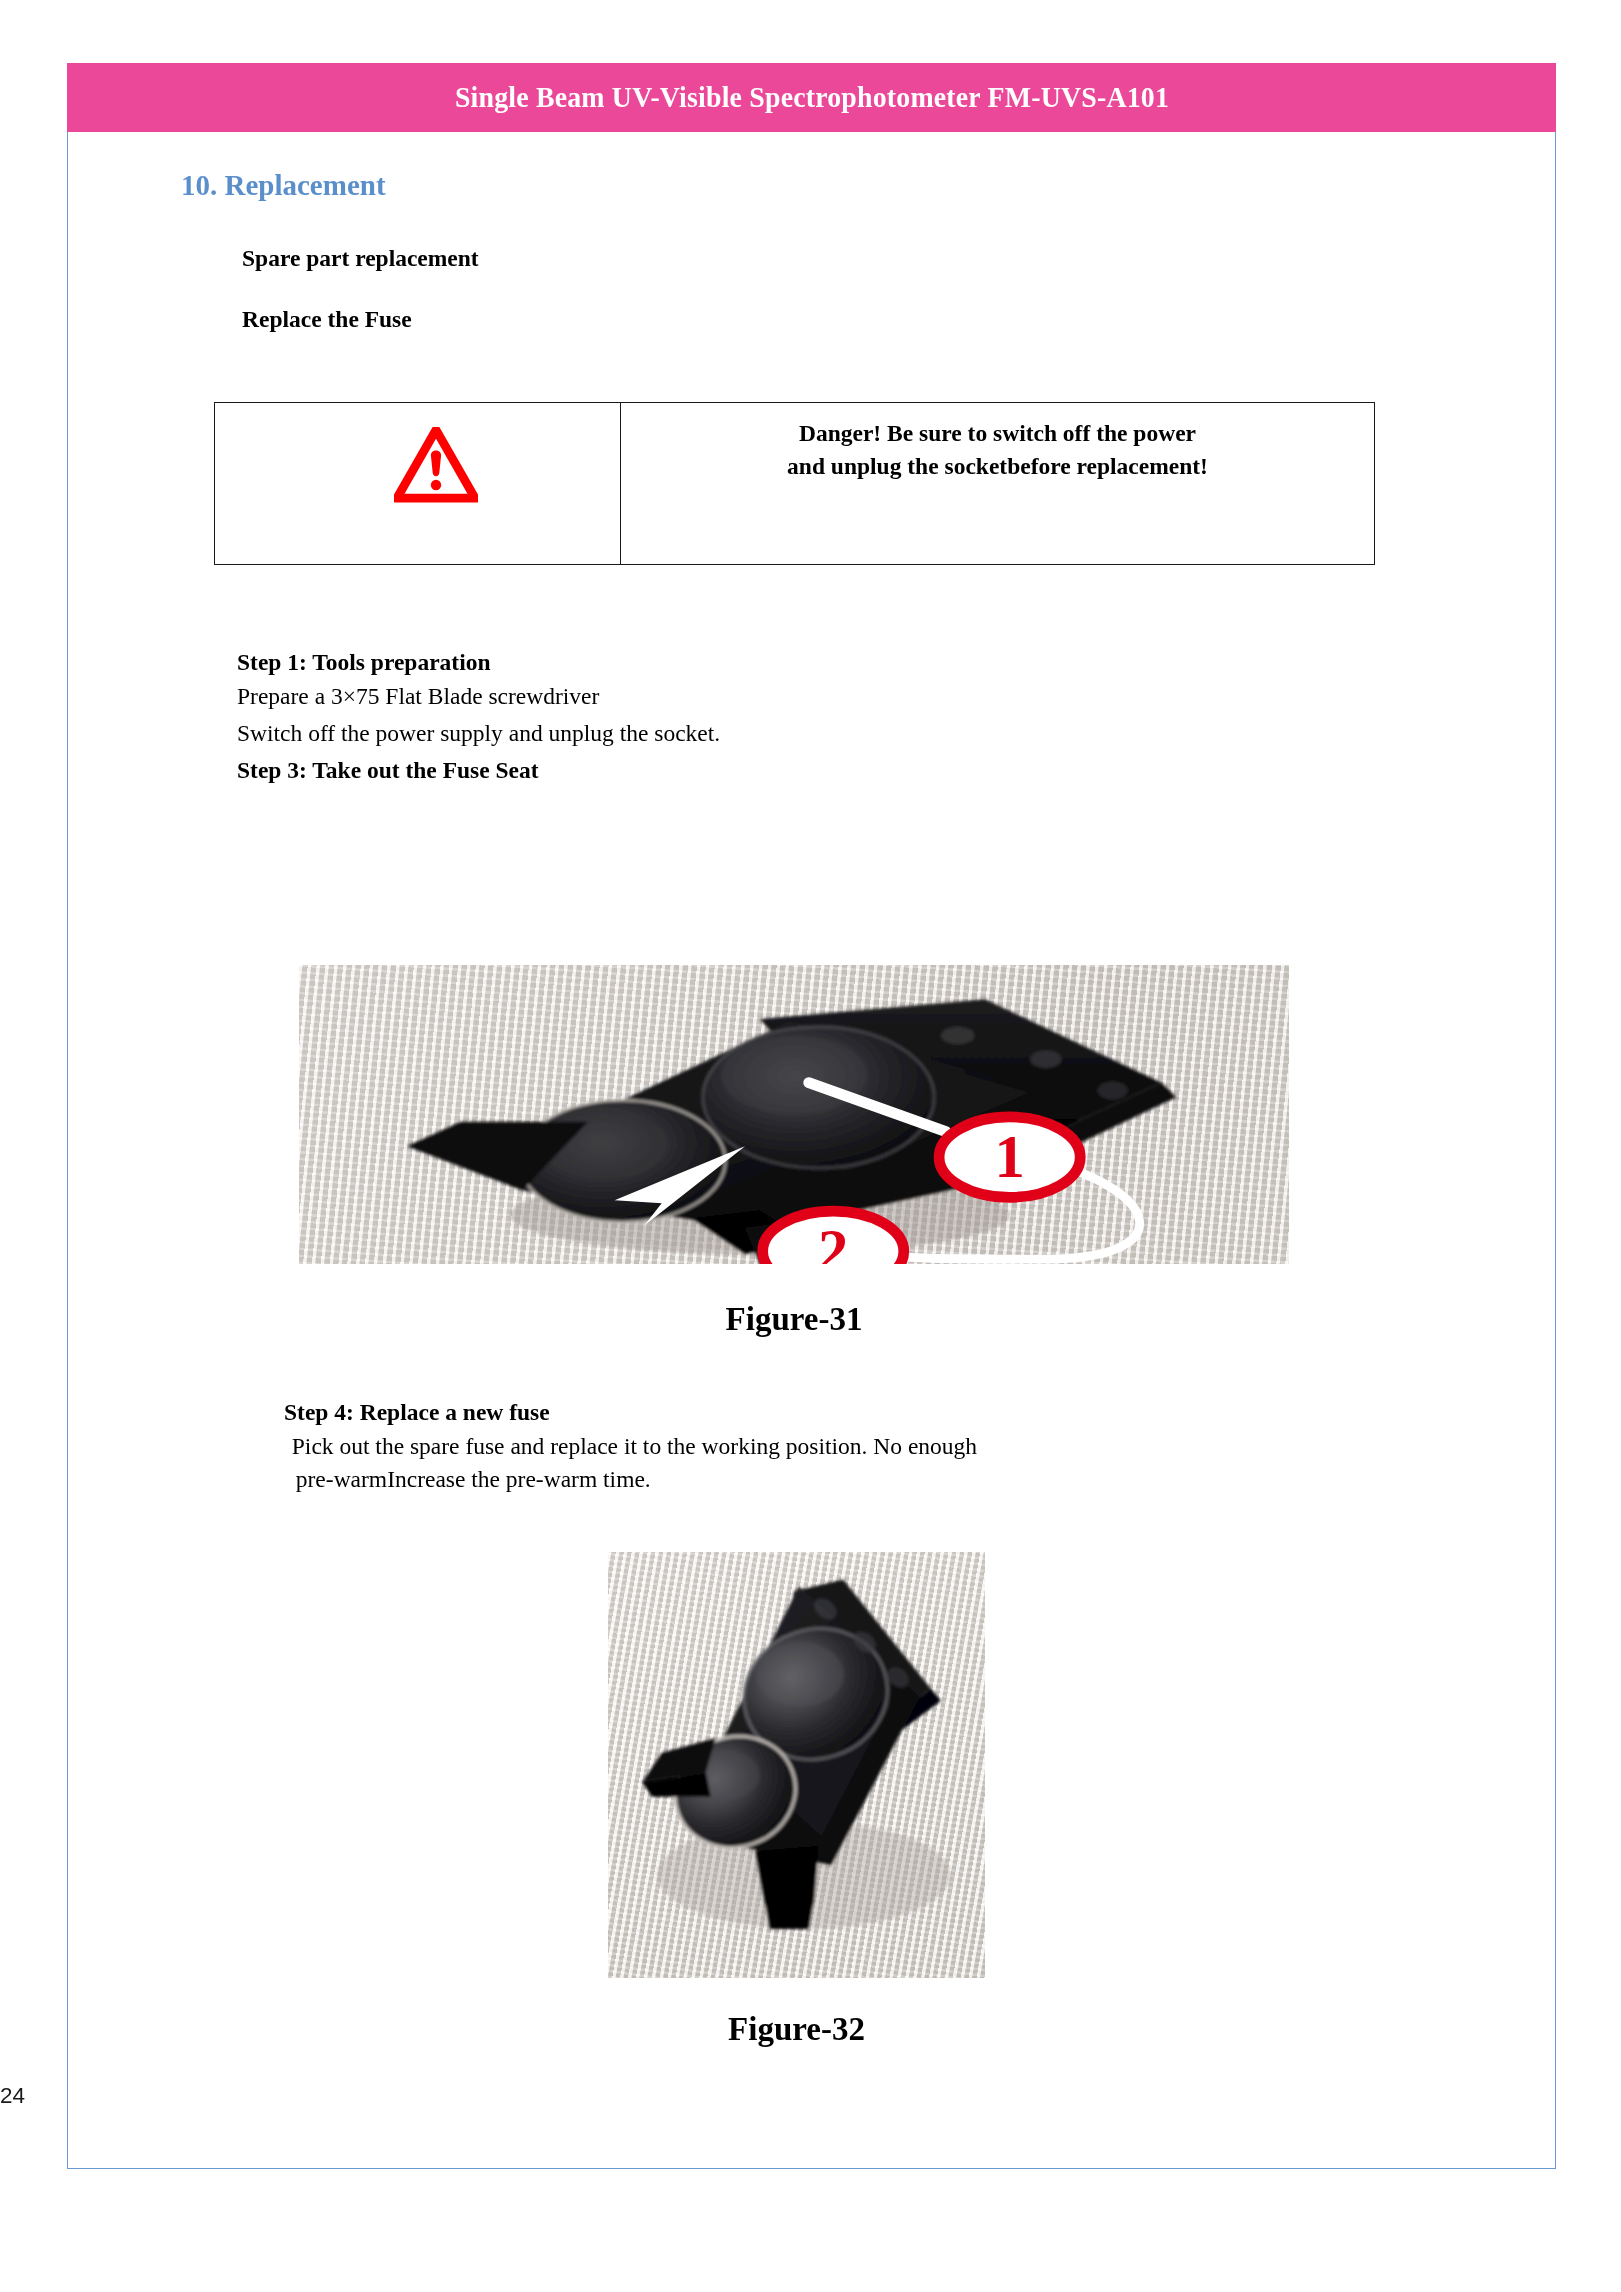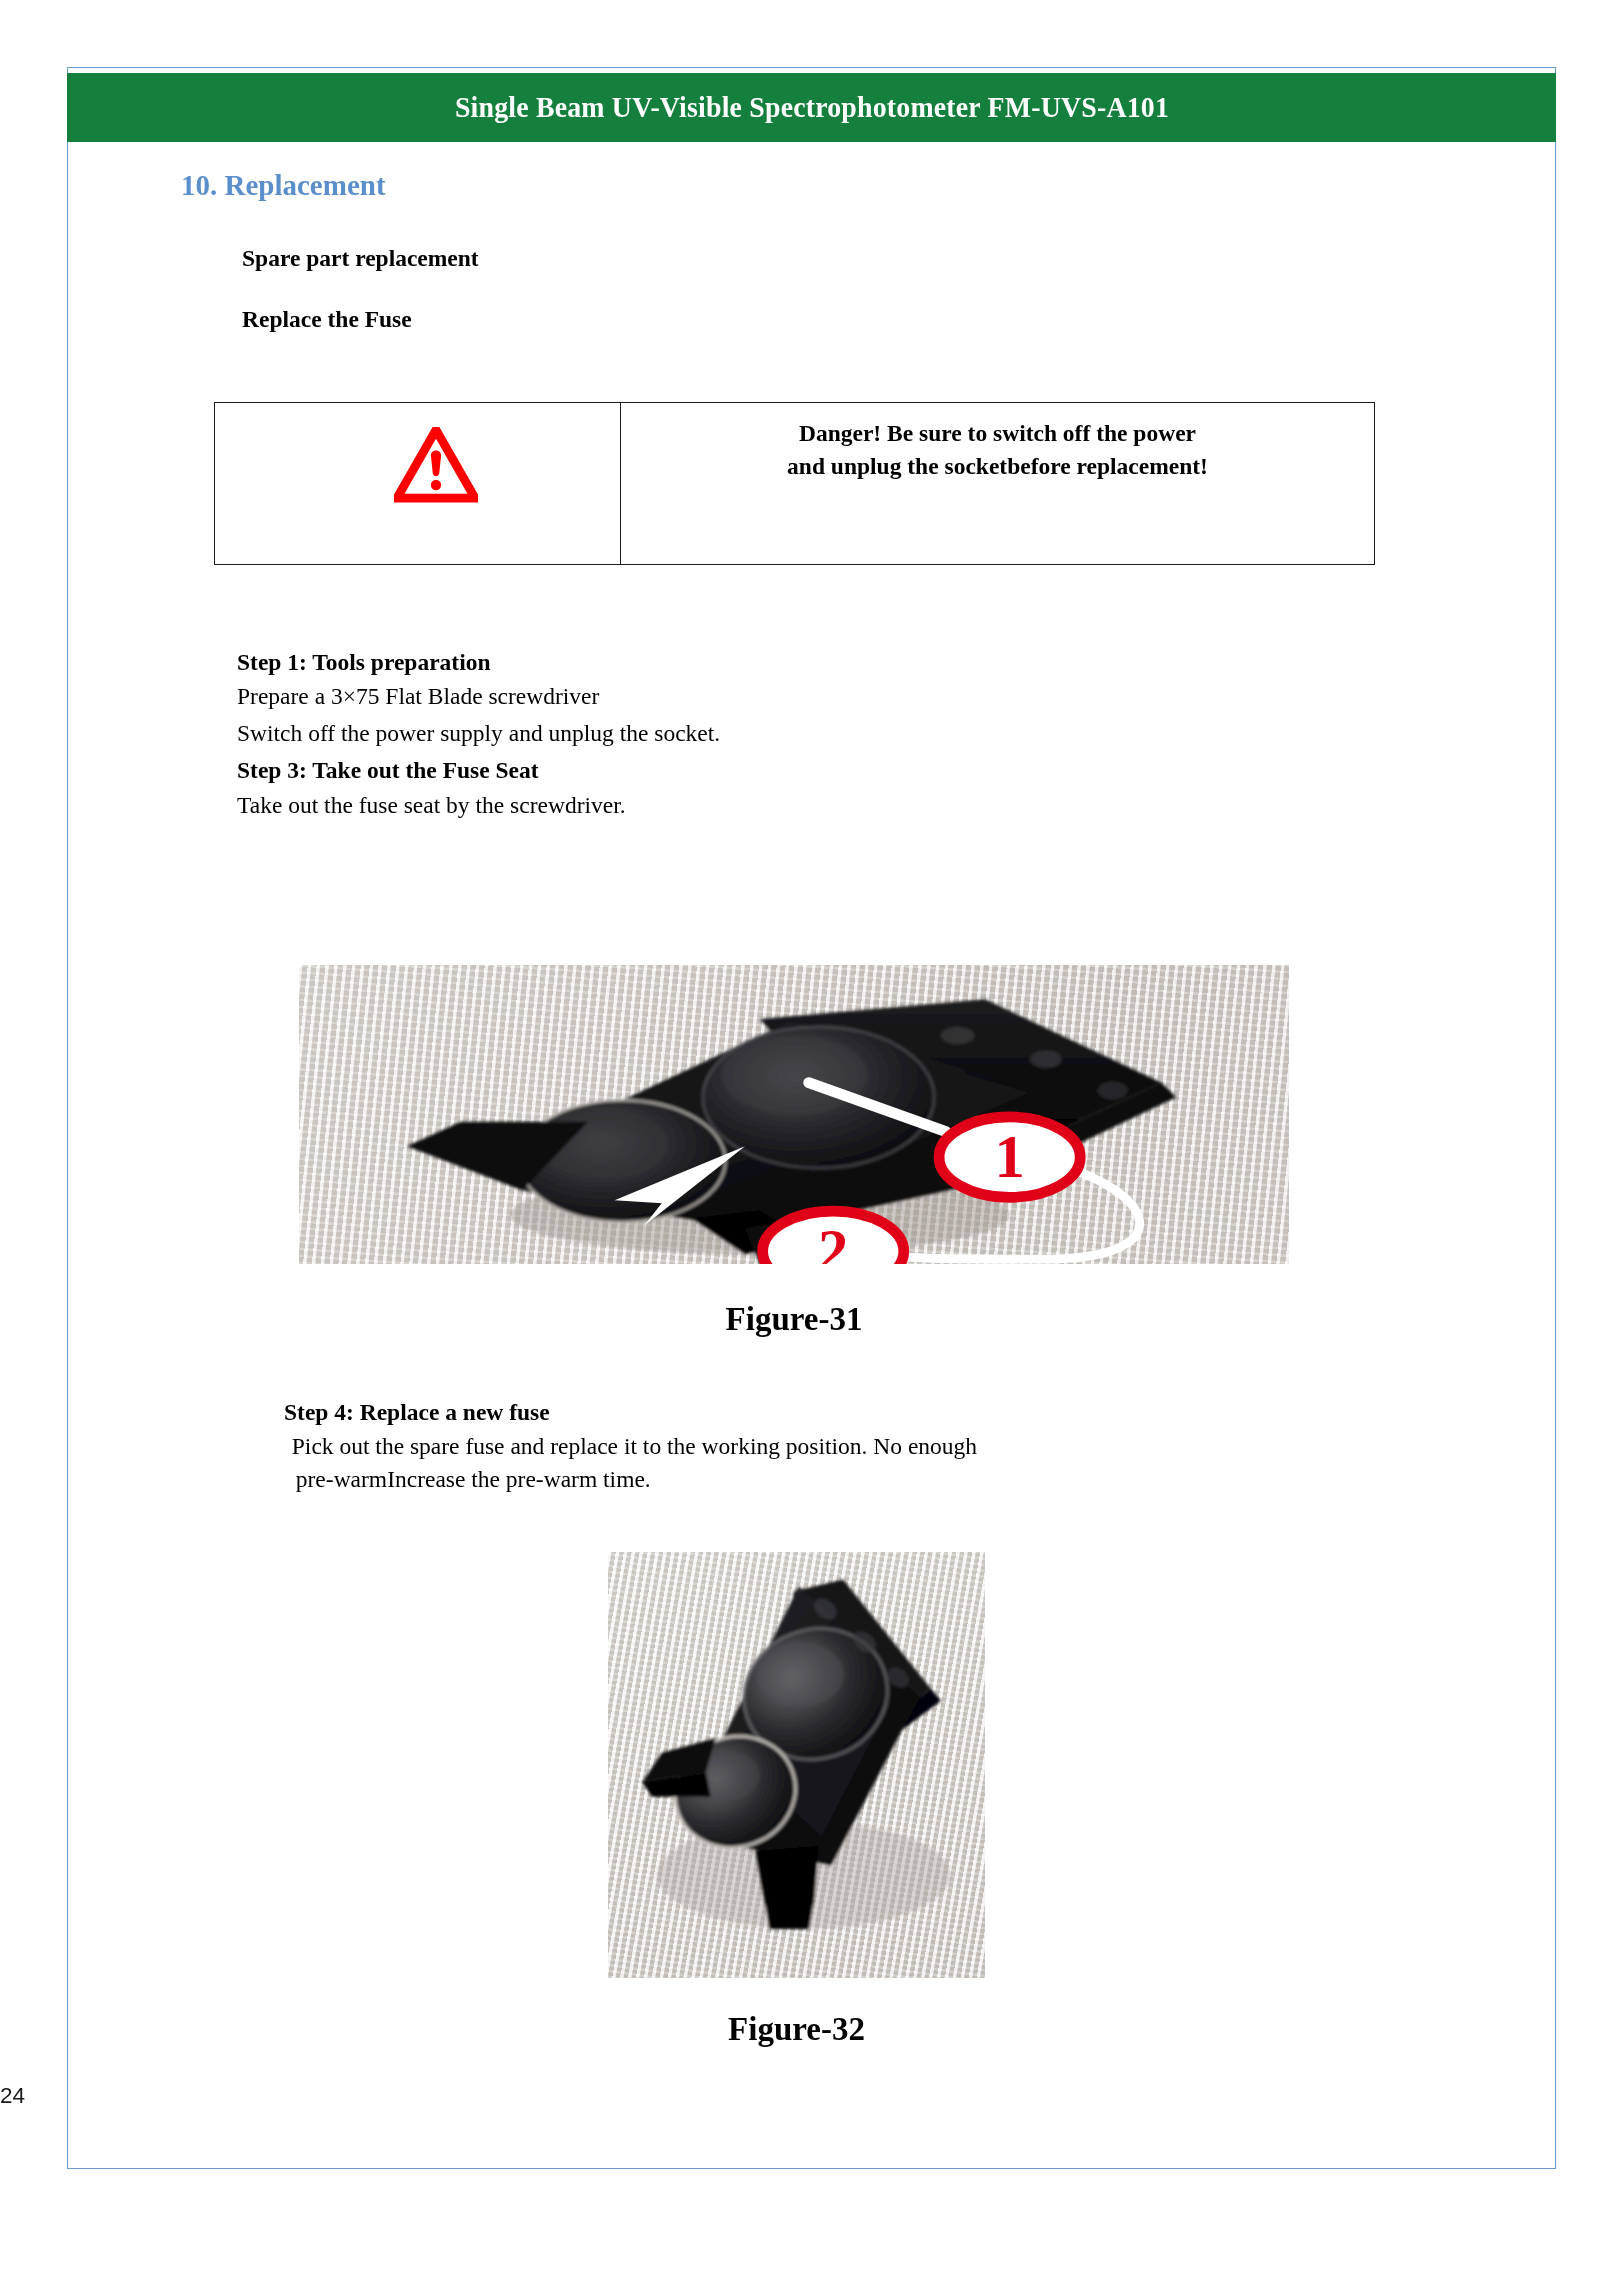--- a/index.html
+++ b/index.html
@@ -24,24 +24,24 @@
     height: 2102px;
     border: 1.5px solid #6a9bd1;
     box-sizing: border-box;
     background: #ffffff;
   }
 
   
   #header-bar {
     position: absolute;
     left: 67px;
-    top: 73px;
+    top: 63px;
     width: 1489px;
     height: 69px;
-    background: #15803d;
+    background: #ec4899;
     display: flex;
     align-items: center;
     justify-content: center;
     box-sizing: border-box;
   }
   #header-title {
     color: #ffffff;
     font-size: 29px;
     font-weight: bold;
     font-family: "Liberation Serif", "DejaVu Serif", serif;
@@ -227,21 +227,20 @@
     <span class="danger-line">Danger! Be sure to switch off the power</span>
     <span class="danger-line">and unplug the  socketbefore replacement!</span>
   </div>
 </div>
 
 <div id="steps-block">
   <p class="step-head">Step 1: Tools preparation</p>
   <p class="step-body">Prepare a 3×75 Flat Blade screwdriver</p>
   <p class="step-body">Switch off the power supply and unplug the socket.</p>
   <p class="step-head">Step 3: Take out the Fuse Seat</p>
-  <p class="step-body">Take out the fuse seat by the screwdriver.</p>
 </div>
 
 <div class="figure-photo" id="figure31-photo">
   <div class="cloth"></div>
   <svg class="photo-svg" viewBox="0 0 1010 305" preserveAspectRatio="none" aria-hidden="true">
     <defs>
       <linearGradient id="blkA" x1="0" y1="0" x2="1" y2="1">
         <stop offset="0%" stop-color="#2a2a2c"></stop>
         <stop offset="55%" stop-color="#111113"></stop>
         <stop offset="100%" stop-color="#000000"></stop>

